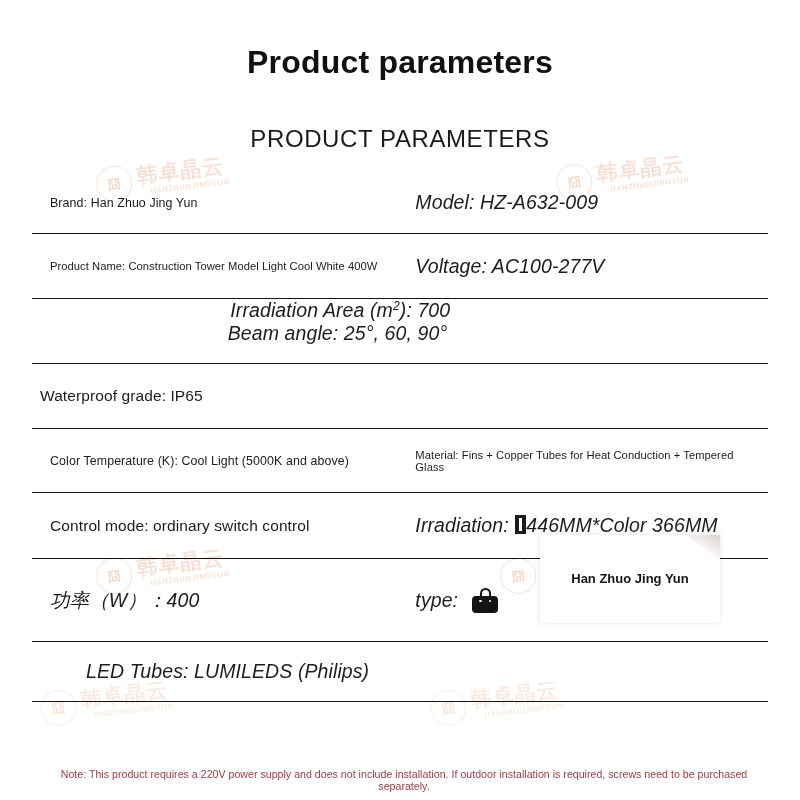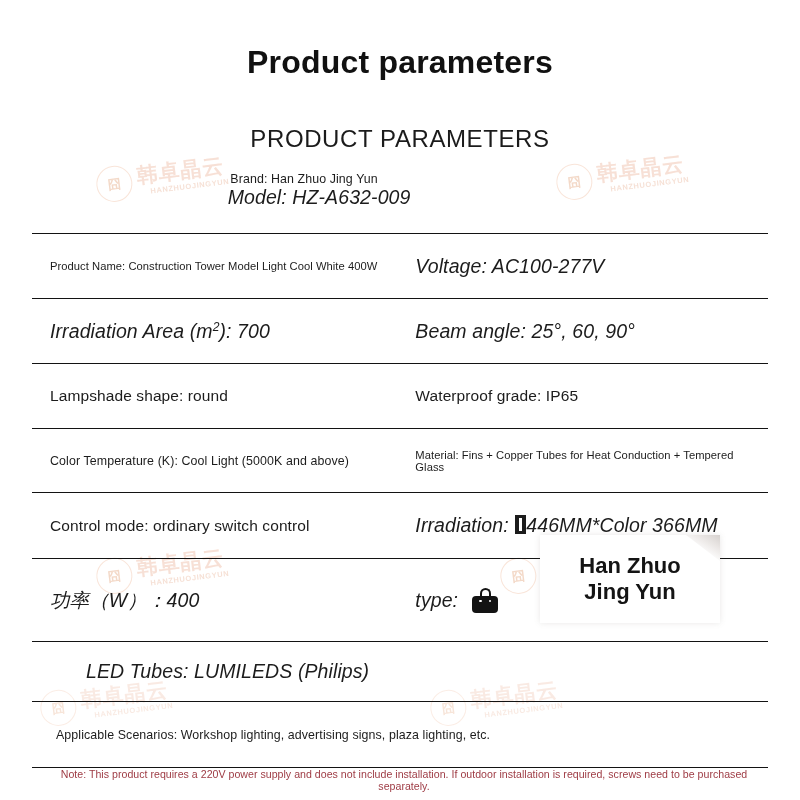--- a/index.html
+++ b/index.html
@@ -56,21 +56,21 @@
     position:absolute;left:32px;top:172px;width:736px;
     z-index:2;
   }
   .row{
     position:relative;
     display:flex;
     align-items:center;
     border-bottom:1.7px solid #131313;
     box-sizing:border-box;
   }
-  .row.first{border-top:none;flex-direction:column;}
+  .row.first{border-top:none;}
   .cell{
     box-sizing:border-box;
     display:flex;align-items:center;
     padding:0 8px;
     min-width:0;
   }
   .cell.left{width:51%;}
   .cell.right{width:49%;}
   .cell.full{width:100%;}
 
@@ -132,21 +132,21 @@
     display:flex;align-items:center;justify-content:center;
     text-align:center;
   }
   .patch .curl{
     position:absolute;right:0;top:0;width:34px;height:26px;
     background:linear-gradient(212deg,#cfc9c6 0%,#e9e5e3 32%,#ffffff 62%);
     clip-path:polygon(100% 0,0 0,100% 100%);
     opacity:.85;
   }
   .patch .brand{
-    font-size:22px;font-weight:600;line-height:1.18;color:#141414;
+    font-size:13px;font-weight:600;line-height:1.18;color:#141414;
     position:relative;z-index:2;width:150px;
   }
 
   
   .note{
     position:absolute;left:40px;right:32px;top:768px;
     font-size:10.6px;font-weight:500;letter-spacing:.02px;
     color:#9e3b44;
     text-align:center;
     z-index:3;
@@ -230,33 +230,30 @@
 
     <div class="row" style="height:65px;">
       <div class="cell left">
         <span class="t-xs indent-1">Product Name: Construction Tower Model Light Cool White 400W</span>
       </div>
       <div class="cell right">
         <span class="t-lg">Voltage: AC100-277V</span>
       </div>
     </div>
 
+    <div class="row" style="height:65px;flex-direction:column;">
+      <div class="cell left">
+        <span class="t-lg indent-1"><span>Irradiation Area (m</span><sup>2</sup><span>): 700</span></span>
+      </div>
+      <div class="cell right">
+        <span class="t-lg">Beam angle: 25°, 60, 90°</span>
+      </div>
+    </div>
+
     <div class="row" style="height:65px;">
-      <div class="cell left">
-        <span class="t-lg indent-1"><span>Irradiation Area (m</span><sup>2</sup><span>): 700</span></span>
-      </div>
-      <div class="cell right">
-        <span class="t-lg">Beam angle: 25°, 60, 90°</span>
-      </div>
-    </div>
-
-    <div class="row" style="height:65px;">
-      <div class="cell left">
-        <span class="t-md indent-1">Lampshade shape: round</span>
-      </div>
       <div class="cell right">
         <span class="t-md">Waterproof grade: IP65</span>
       </div>
     </div>
 
     <div class="row" style="height:64px;align-items:center;">
       <div class="cell left">
         <span class="t-sm indent-1">Color Temperature (K): Cool Light (5000K and above)</span>
       </div>
       <div class="cell right">
@@ -287,25 +284,20 @@
         </span>
       </div>
     </div>
 
     <div class="row" style="height:60px;">
       <div class="cell full">
         <span class="t-lg indent-2">LED Tubes: LUMILEDS (Philips)</span>
       </div>
     </div>
 
-    <div class="row" style="height:66px;">
-      <div class="cell full">
-        <span class="t-sm indent-3">Applicable Scenarios: Workshop lighting, advertising signs, plaza lighting, etc.</span>
-      </div>
-    </div>
 
   </div>
 
   <div class="patch">
     <span class="curl"></span>
     <span class="brand">Han Zhuo Jing Yun</span>
   </div>
 
   <div class="note">Note: This product requires a 220V power supply and does not include installation. If outdoor installation is required, screws need to be purchased separately.</div>
 

